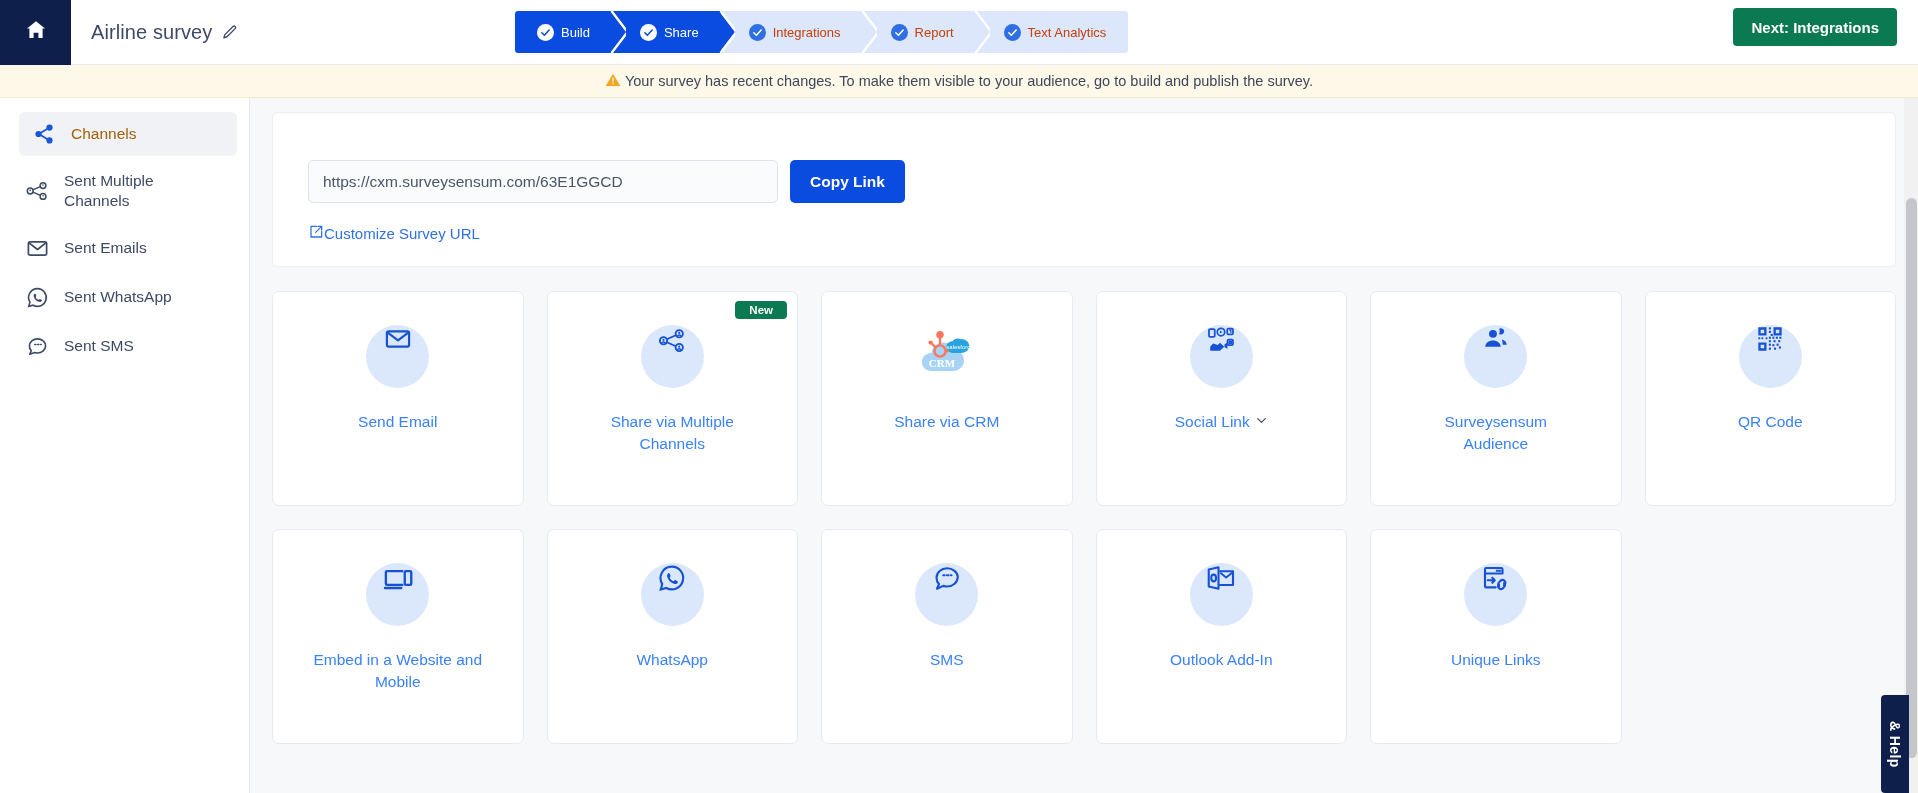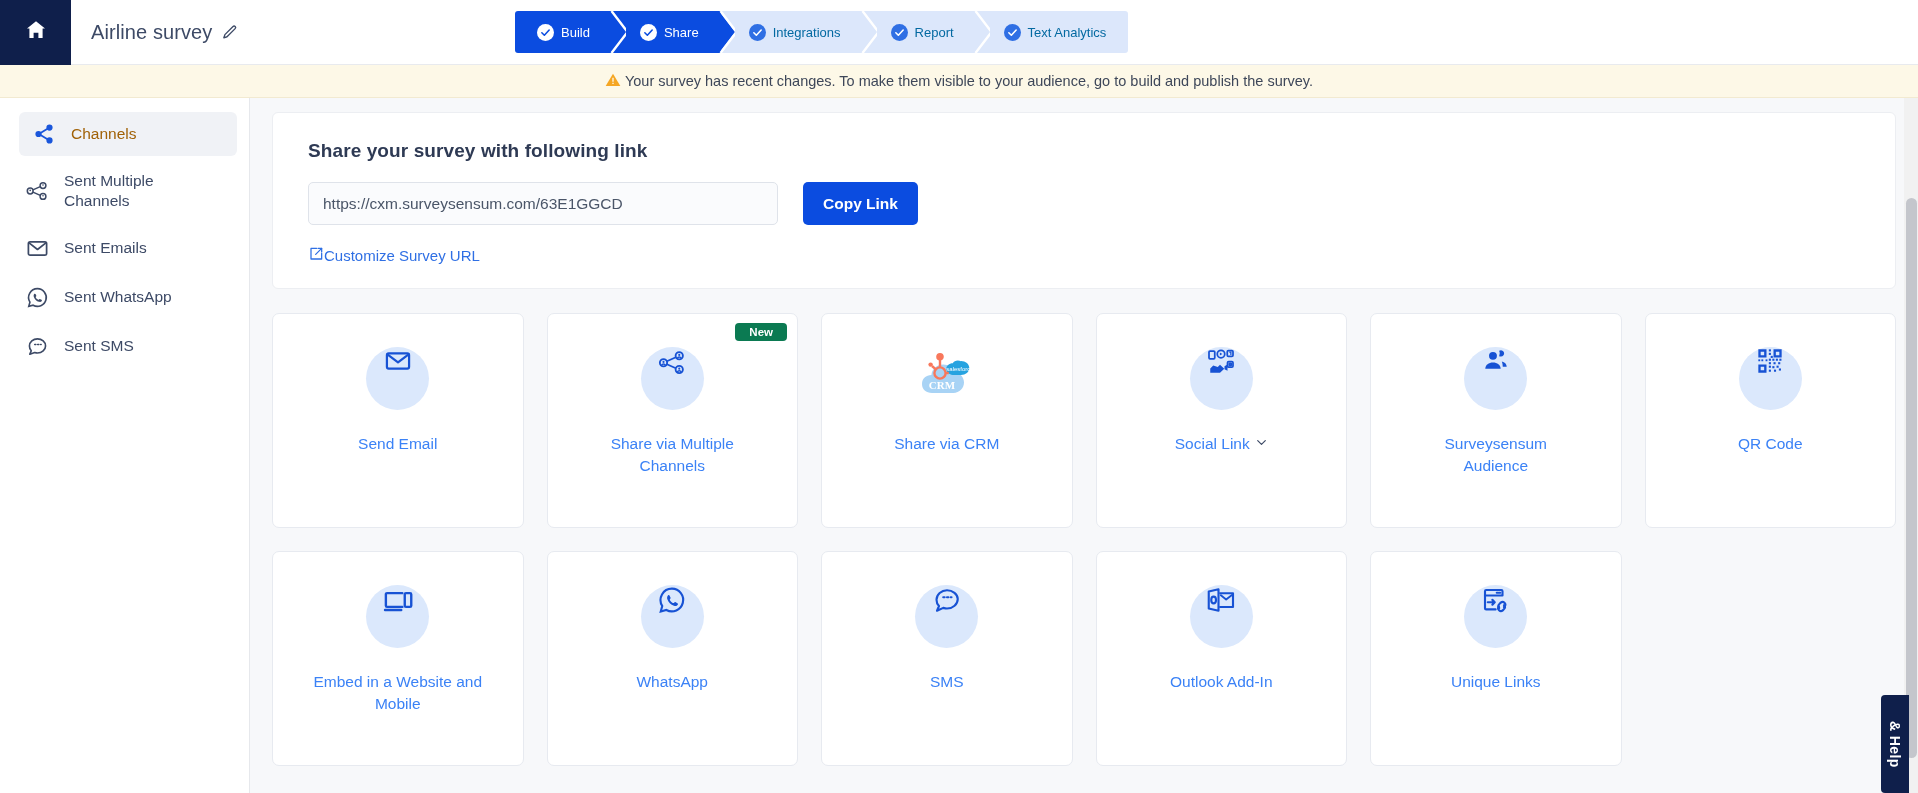--- a/index.html
+++ b/index.html
@@ -36,21 +36,21 @@
   }
   .step {
     position: relative; height: 42px;
     display: flex; align-items: center; gap: 7px;
     padding: 0 22px 0 28px;
     font-size: 13px; white-space: nowrap;
     cursor: pointer;
   }
   .step:first-child { padding-left: 22px; border-radius: 3px 0 0 3px; }
   .step.active { background: #0b4ce0; color: #ffffff; }
-  .step.inactive { background: #dce7fb; color: #0369a1; }
+  .step.inactive { background: #dce7fb; color: #c2410c; }
   
   .step .chev {
     position: absolute; right: -14px; top: 0;
     width: 16px; height: 42px; z-index: 3;
   }
   .step .chev svg { display: block; }
   .step .tick {
     width: 17px; height: 17px; border-radius: 50%;
     display: inline-flex; align-items: center; justify-content: center;
     flex: none;
@@ -97,21 +97,21 @@
     background: #f7f8fa; overflow: hidden;
   }
   .panel {
     margin: 14px 22px 0 22px; background: #ffffff;
     border: 1px solid #eceef2; border-radius: 6px;
     padding: 27px 0 22px 35px;
   }
   .panel h2 {
     font-size: 19px; color: #2e3a54; font-weight: bold; letter-spacing: .1px;
   }
-  .link-row { display: flex; align-items: flex-start; gap: 25px; margin-top: 20px; }
+  .link-row { display: flex; align-items: flex-start; gap: 12px; margin-top: 20px; }
   .link-input {
     width: 470px; height: 43px; border: 1px solid #dfe3ea; border-radius: 5px;
     background: #fafbfd; padding: 0 14px; font-size: 15.5px; color: #4a5568;
     font-family: "Liberation Sans", sans-serif; outline: none;
   }
   .copy-btn {
     height: 43px; padding: 0 20px; border: none; border-radius: 5px;
     background: #0b4ce0; color: #fff; font-size: 15.5px; font-weight: bold;
     font-family: "Liberation Sans", sans-serif; cursor: pointer;
   }
@@ -251,20 +251,21 @@
     <div class="step inactive" style="border-radius:0 3px 3px 0;">
       <span class="tick">
         <svg width="11" height="11" viewBox="0 0 24 24" fill="none" stroke-width="3.4" stroke-linecap="round" stroke-linejoin="round">
             <path d="M4 12.5 9.5 18 20 6.5"></path>
           </svg>
       </span>
       <span>Text Analytics</span>
     </div>
   </div>
 
+  <button class="next-btn">Next: Integrations</button>
 </div>
 
 <div class="banner">
   <span>
     <svg width="16" height="16" viewBox="0 0 24 24" fill="#f5a623">
       <path d="M12 2.6 23 21H1z"></path>
       <path d="M11.1 8.6h1.8v6h-1.8zM11.1 16.2h1.8V18h-1.8z" fill="#ffffff"></path>
     </svg>
   </span>
   <span>Your survey has recent changes. To make them visible to your audience, go to build and publish the survey.</span>
@@ -326,21 +327,20 @@
         <path d="M9.1 9.8h1.2M12.2 9.8h1.2M15.3 9.8h.5" stroke-width="1.6"></path>
       </svg>
     </span>
     <span class="si-label">Sent SMS</span>
   </div>
 </div>
 
 <div class="main">
 
   <div class="panel">
-    <h2>Share your survey with following link</h2>
     <div class="link-row">
       <input class="link-input" type="text" value="https://cxm.surveysensum.com/63E1GGCD" style="">
       <button class="copy-btn">Copy Link</button>
     </div>
     <div class="customize">
       <span>
         <svg width="16" height="16" viewBox="0 0 24 24" fill="none" stroke="#2f6fe4" stroke-width="1.9" stroke-linecap="round" stroke-linejoin="round">
           <path d="M13 3.5H4.5v16h16V11"></path>
             <path d="M20.5 3.5 11.5 12.5"></path>
             <path d="M15 3.5h5.5V9"></path>

